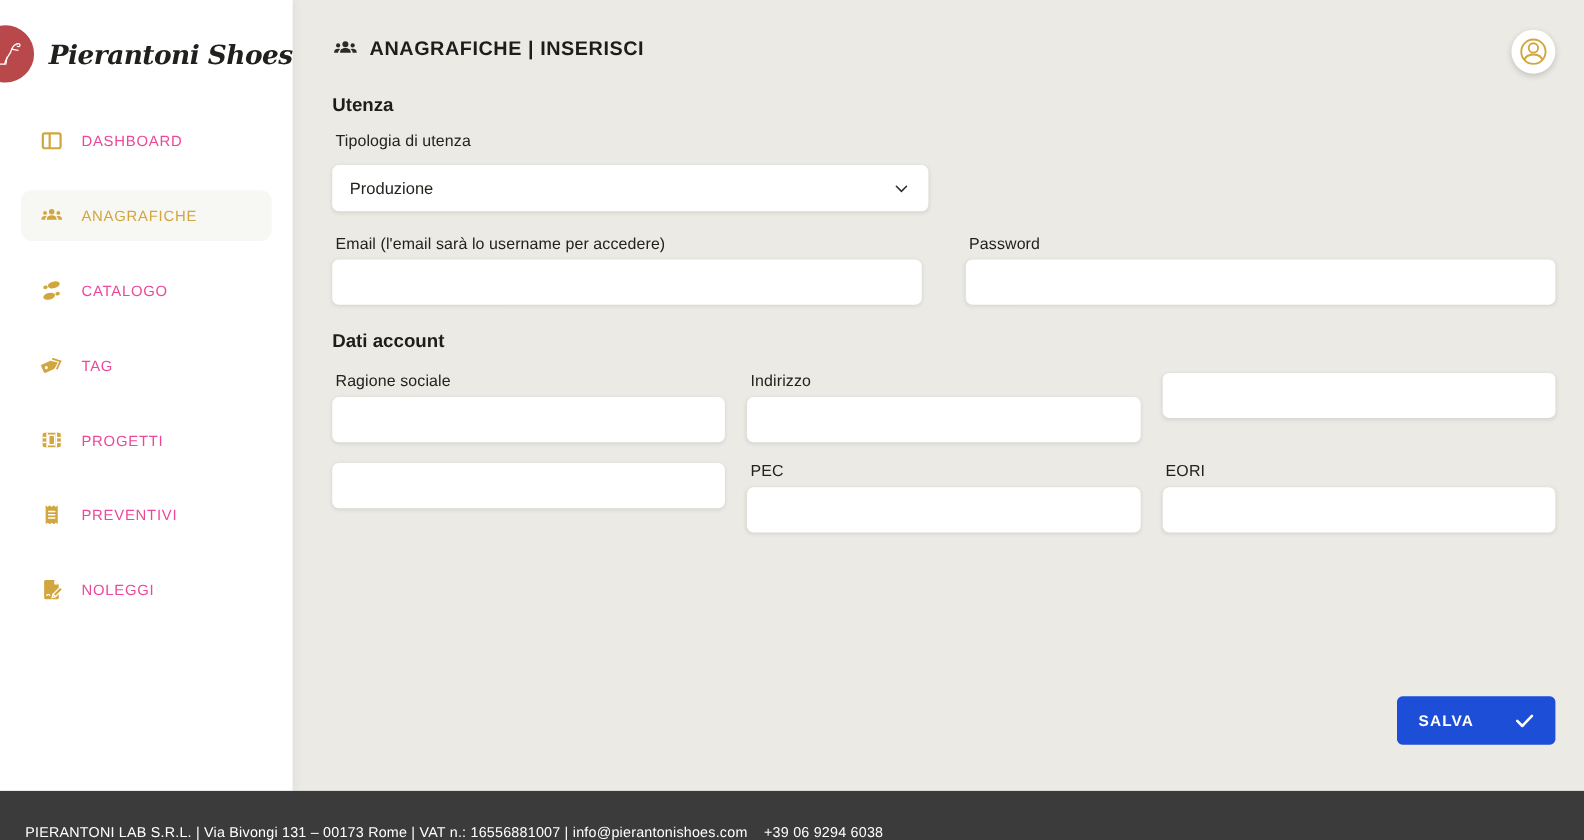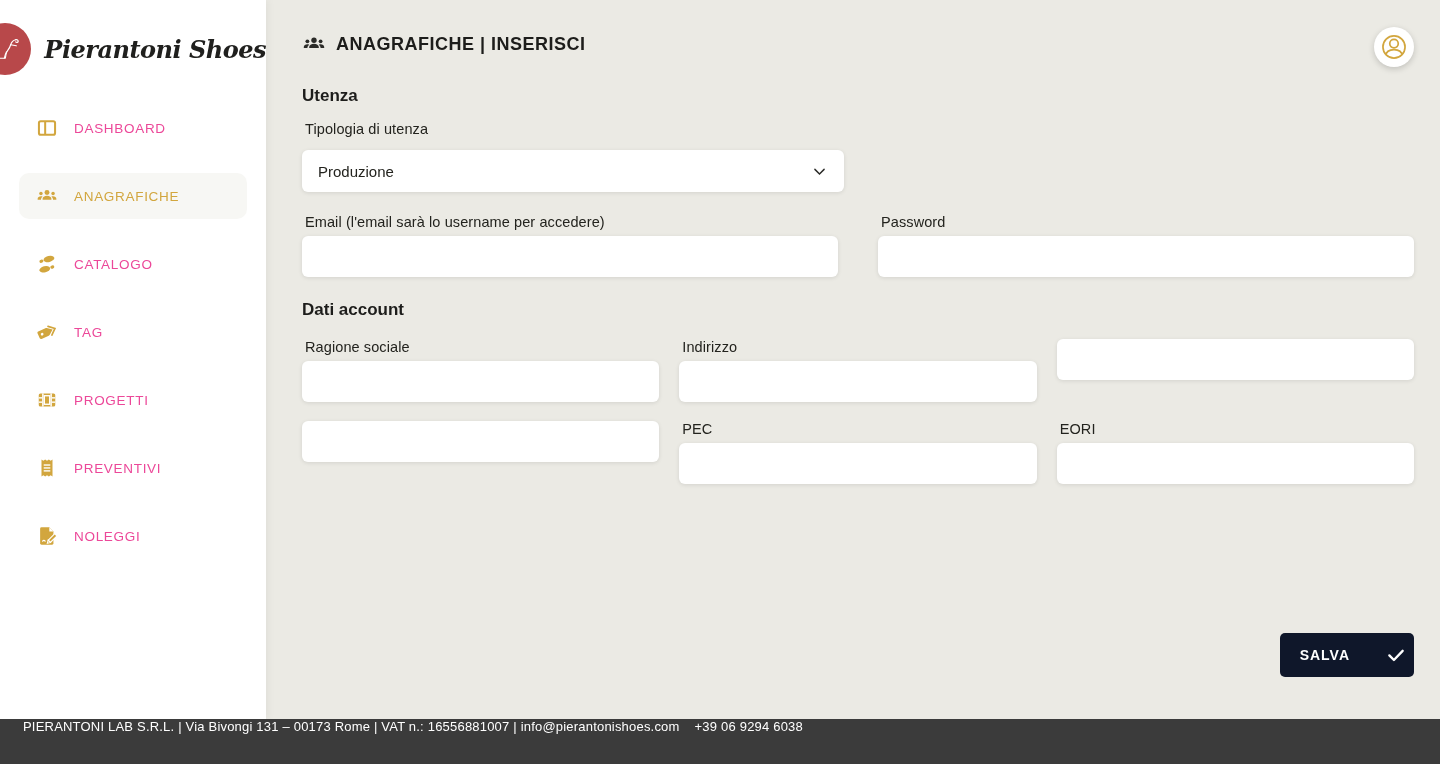--- a/index.html
+++ b/index.html
@@ -79,31 +79,31 @@
 
   .text-input {
     width:100%; height:41px; border:none; border-radius:6px; background:#fff;
     box-shadow:0 1px 4px rgba(0,0,0,0.10); padding:0 14px; font-size:15px;
     font-family:"Liberation Sans", sans-serif; outline:none; color:#23231e;
   }
 
   .save-row { display:flex; justify-content:flex-end; margin-top:149px; }
   .save-btn {
     display:flex; align-items:center; gap:36px;
-    height:44px; padding:0 8px 0 20px; border:none; border-radius:5px;
-    background:#0f172a; color:#fff; cursor:pointer;
+    height:44px; padding:0 18px 0 20px; border:none; border-radius:5px;
+    background:#1d4ed8; color:#fff; cursor:pointer;
     font-family:"Liberation Sans", sans-serif;
     font-size:14px; font-weight:600; letter-spacing:1px;
   }
 
   
   .footer {
     position:absolute; left:0; right:0; bottom:0; height:45px;
     background:#3b3b3b; color:#fff; z-index:3;
-    display:flex; align-items:flex-start; gap:15px; padding-left:23px;
+    display:flex; align-items:flex-end; gap:15px; padding-left:23px;
     font-size:13px; letter-spacing:0.2px;
   }
 
   svg { display:block; }
 </style>
 </head>
 <body>
 
 <aside class="sidebar">
   <div class="logo">

